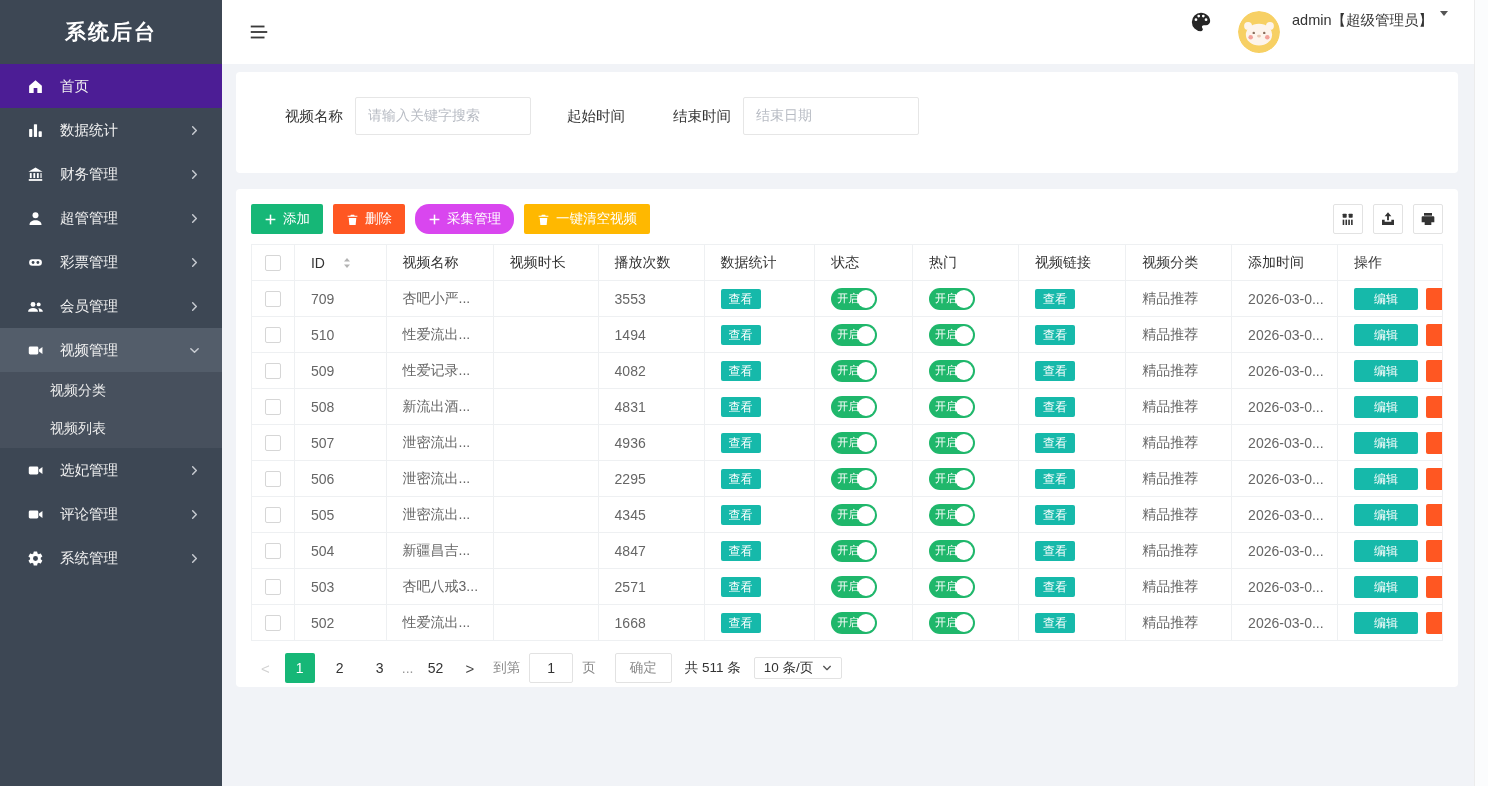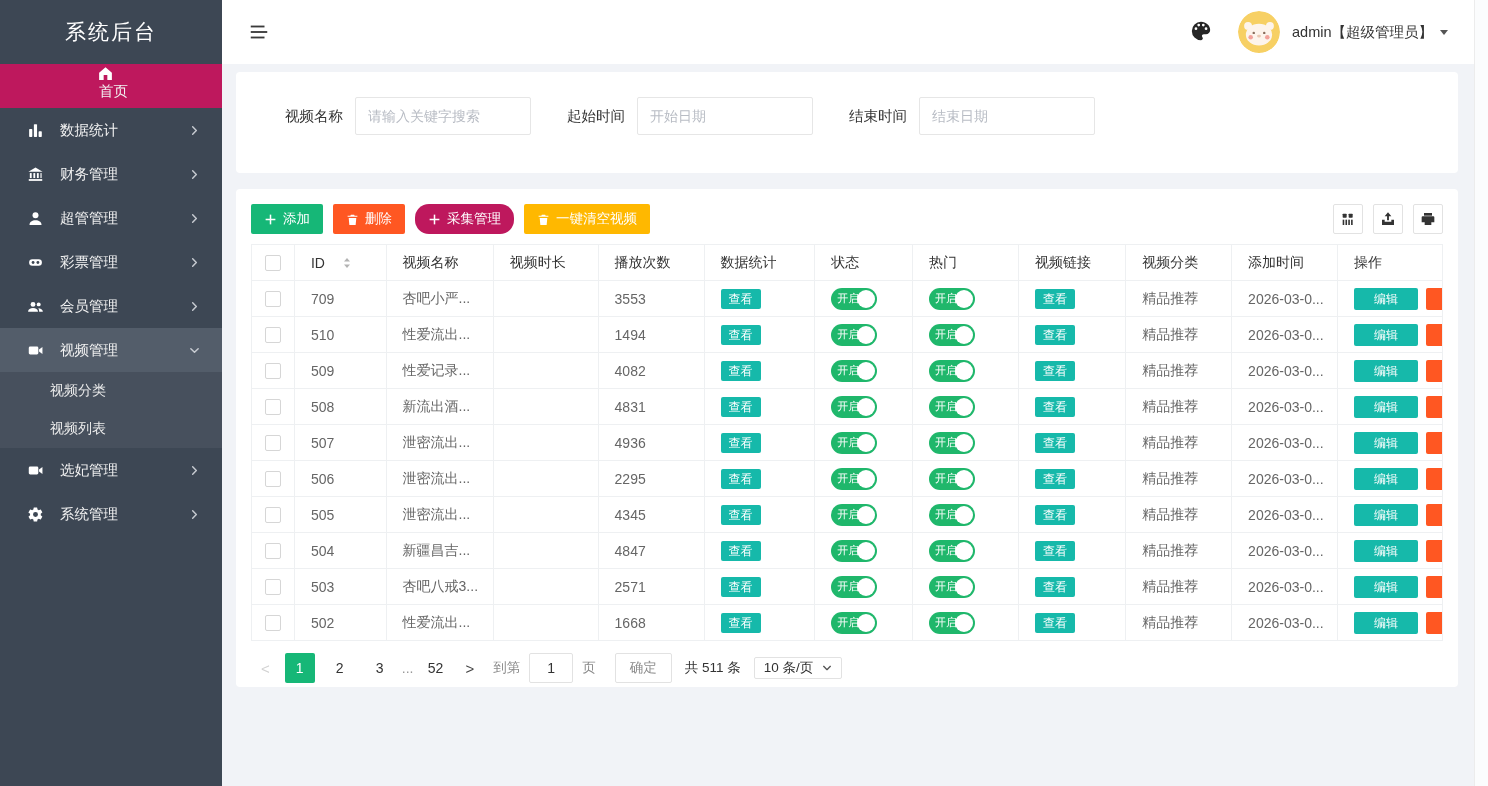--- a/index.html
+++ b/index.html
@@ -3,58 +3,58 @@
 <meta charset="utf-8">
 <style>
   * { box-sizing: border-box; margin: 0; padding: 0; }
   html,body { width:1488px; height:786px; overflow:hidden;
     font-family:"Liberation Sans","DejaVu Sans",sans-serif; background:#f1f3f7; }
   .app { display:flex; height:100%; }
 
   
   .sidebar { width:222px; flex-shrink:0; background:#3d4754; color:#fff; }
   .logo { height:64px; display:flex; align-items:center; justify-content:center;
-    font-size:21px; font-weight:normal; letter-spacing:2px; color:#fff; }
+    font-size:21px; font-weight:bold; letter-spacing:2px; color:#fff; }
   .menu-item { height:44px; display:flex; align-items:center; padding:0 22px 0 27px;
     font-size:14.5px; color:#f2f2f2; cursor:pointer; }
-  .menu-item.home { background:#be185d;flex-direction:column; }
+  .menu-item.home { background:#4c1d95; }
   .menu-item.active { background:#535d6a; }
   .mi-icon { width:18px; height:18px; margin-right:15px; display:flex; align-items:center; color:#fff; }
   .mi-icon svg { width:17px; height:17px; }
   .arrow { margin-left:auto; display:flex; color:#c7cbd1; }
   .arrow svg { width:11px; height:11px; }
   .submenu { background:#47505d; }
   .sub-item { height:38px; display:flex; align-items:center; padding-left:50px;
     font-size:14px; color:#ececec; cursor:pointer; }
 
   
   .main { flex:1; display:flex; flex-direction:column; min-width:0; position:relative; }
   .topbar { height:64px; background:#fff; display:flex; align-items:center; padding:0 40px 0 26px; }
   .hamburger { width:22px; height:22px; color:#3a3a3a; cursor:pointer; display:flex; }
   .hamburger svg { width:22px; height:22px; }
-  .top-right { margin-left:auto; display:flex; align-items:center; }
+  .top-right { margin-left:auto; display:flex; }
   .palette-btn { width:24px; height:24px; color:#262626; cursor:pointer; display:flex; }
   .palette-btn svg { width:22px; height:22px; }
   .avatar { width:42px; height:42px; border-radius:50%; overflow:hidden; margin:0 12px 0 24px; cursor:pointer; }
   .avatar svg { width:42px; height:42px; display:block; }
   .username { font-size:14.5px; color:#333; cursor:pointer; }
   .user-caret { width:0; height:0; border-left:4.5px solid transparent; border-right:4.5px solid transparent;
     border-top:5.5px solid #555; margin-left:7px; }
 
   .content { flex:1; padding:8px 30px 0 14px; background:#f1f3f7; overflow:hidden; }
   .card { background:#fff; border-radius:4px; }
 
   
   .search-card { padding:25px 30px 38px 49px; }
   .fields { display:flex; align-items:center; }
   .field-group { display:flex; align-items:center; margin-right:36px; }
   .field-label { font-size:14.5px; color:#333; margin-right:12px; white-space:nowrap; }
   .field-input { width:176px; height:38px; border:1px solid #e6e6e6; border-radius:2px;
     padding:0 12px; font-size:14px; color:#333; outline:none;
-    font-family:Liberation Sans, sans-serif; }
+    font-family:Liberation Serif, serif; }
   .field-input::placeholder { color:#b8bcc4; }
   .form-btns { margin-top:32px; margin-left:67px; display:flex; }
   .btn-search { width:62px; height:38px; background:#16b777; color:#fff; border:none;
     border-radius:2px; font-size:14.5px; cursor:pointer; }
   .btn-reset { width:62px; height:38px; background:#fff; color:#f8b500; border:1px solid #fdc54f;
     border-radius:2px; font-size:14.5px; margin-left:14px; cursor:pointer; }
 
   
   .table-card { margin-top:16px; padding:15px 15px 10px; height:498px; }
   .toolbar { display:flex; align-items:center; margin-bottom:10px; }
@@ -231,20 +231,34 @@
           <span>选妃管理</span>
           <span class="arrow">
             <svg viewBox="0 0 24 24" fill="none" stroke="currentColor" stroke-width="3.2" stroke-linecap="round" stroke-linejoin="round">
               <path d="M8 4l8 8-8 8"></path>
             </svg>
           </span>
         </div>
         <div class="menu-item">
           <span class="mi-icon" style="display: flex; align-items: center;">
             <svg viewBox="0 0 24 24" fill="currentColor">
+              <rect x="2.5" y="6.5" width="13.5" height="11" rx="2"></rect>
+              <path d="M17 10.5L21.8 7v10L17 13.5z"></path>
+            </svg>
+          </span>
+          <span>评论管理</span>
+          <span class="arrow">
+            <svg viewBox="0 0 24 24" fill="none" stroke="currentColor" stroke-width="3.2" stroke-linecap="round" stroke-linejoin="round">
+              <path d="M8 4l8 8-8 8"></path>
+            </svg>
+          </span>
+        </div>
+        <div class="menu-item">
+          <span class="mi-icon" style="display: flex; align-items: center;">
+            <svg viewBox="0 0 24 24" fill="currentColor">
               <path d="M19.4 13c.04-.33.06-.66.06-1s-.02-.67-.06-1l2.1-1.65a.5.5 0 0 0 .12-.64l-2-3.46a.5.5 0 0 0-.61-.22l-2.49 1a7.3 7.3 0 0 0-1.73-1l-.38-2.65A.5.5 0 0 0 13.9 2h-4a.5.5 0 0 0-.5.42l-.38 2.65c-.62.26-1.2.6-1.73 1l-2.49-1a.5.5 0 0 0-.61.22l-2 3.46a.5.5 0 0 0 .12.64L4.4 11c-.04.33-.06.66-.06 1s.02.67.06 1l-2.1 1.65a.5.5 0 0 0-.12.64l2 3.46c.14.24.42.34.61.22l2.49-1c.53.4 1.11.74 1.73 1l.38 2.65a.5.5 0 0 0 .5.42h4a.5.5 0 0 0 .5-.42l.38-2.65c.62-.26 1.2-.6 1.73-1l2.49 1c.19.12.47.02.61-.22l2-3.46a.5.5 0 0 0-.12-.64L19.4 13zM12 15.5a3.5 3.5 0 1 1 0-7 3.5 3.5 0 0 1 0 7z"></path>
             </svg>
           </span>
           <span>系统管理</span>
           <span class="arrow">
             <svg viewBox="0 0 24 24" fill="none" stroke="currentColor" stroke-width="3.2" stroke-linecap="round" stroke-linejoin="round">
               <path d="M8 4l8 8-8 8"></path>
             </svg>
           </span>
         </div>
@@ -286,21 +300,20 @@
 
     <div class="content">
       <section class="card search-card">
         <div class="fields" id="search-fields">
             <div class="field-group">
               <span class="field-label">视频名称</span>
               <input class="field-input" placeholder="请输入关键字搜索" style="">
             </div>
             <div class="field-group">
               <span class="field-label">起始时间</span>
-              <input class="field-input" placeholder="开始日期" style="">
             </div>
             <div class="field-group">
               <span class="field-label">结束时间</span>
               <input class="field-input" placeholder="结束日期" style="">
             </div>
           </div>
       </section>
 
       <section class="card table-card">
         <div class="toolbar">
@@ -315,21 +328,21 @@
                 <span>添加</span>
               </button>
               <button class="tb-btn" style="background: rgb(255, 87, 34);">
                 <span class="bi" style="display: flex; align-items: center;">
                   <svg viewBox="0 0 24 24" fill="currentColor">
                     <path d="M9 3h6l1 2h5v2H3V5h5zM5 9h14l-1.2 13H6.2z"></path>
                   </svg>
                 </span>
                 <span>删除</span>
               </button>
-              <button class="tb-btn" style="background: #be185d; border-radius: 14px;">
+              <button class="tb-btn" style="background: #d946ef; border-radius: 14px;">
                 <span class="bi" style="display: flex; align-items: center;">
                   <svg viewBox="0 0 24 24" fill="currentColor">
                     <rect x="10.6" y="3" width="2.8" height="18"></rect>
                     <rect x="3" y="10.6" width="18" height="2.8"></rect>
                   </svg>
                 </span>
                 <span>采集管理</span>
               </button>
               <button class="tb-btn" style="background: rgb(255, 184, 0);">
                 <span class="bi" style="display: flex; align-items: center;">

